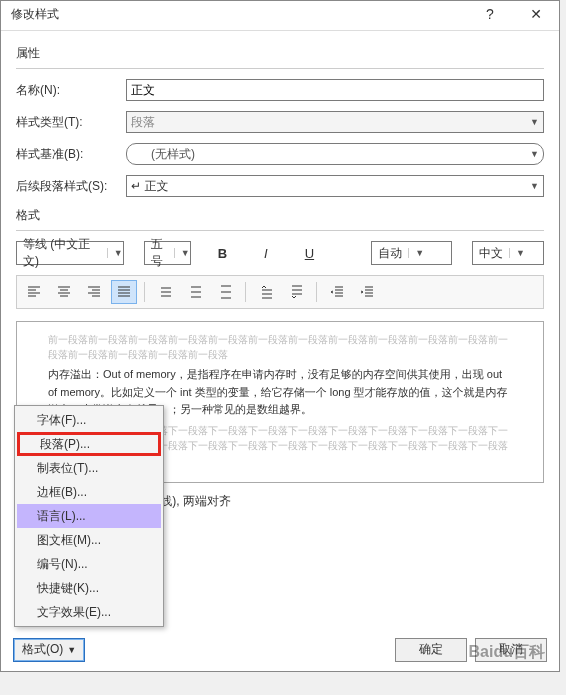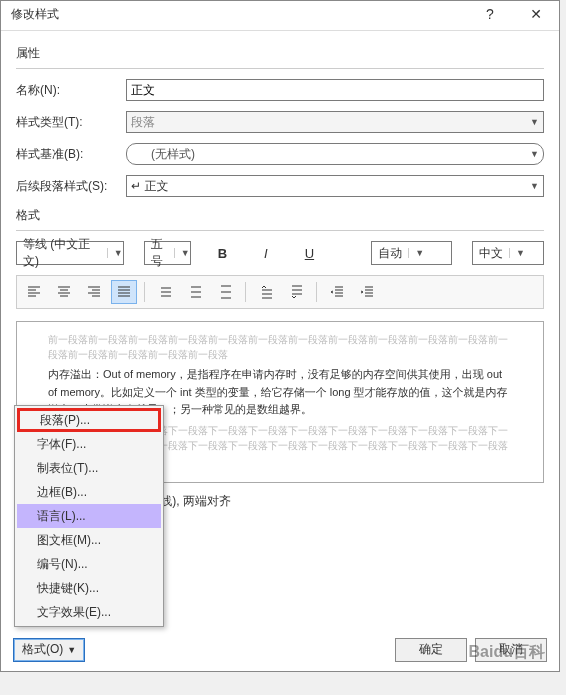--- a/index.html
+++ b/index.html
@@ -199,22 +199,22 @@
     <div class="below-preview">
       <div>等线), (默认) +西文正文 (等线), 两端对齐</div>
       <div>在样式库中显示</div>
       <div style="height:18px"></div>
       <div>该模板的新文档</div>
     </div>
 
   </div>
 
   <div class="format-menu">
+    <div class="mitem">字体(F)...</div>
     <div class="mitem red-box">段落(P)...</div>
-    <div class="mitem">字体(F)...</div>
     <div class="mitem">制表位(T)...</div>
     <div class="mitem">边框(B)...</div>
     <div class="mitem hover">语言(L)...</div>
     <div class="mitem">图文框(M)...</div>
     <div class="mitem">编号(N)...</div>
     <div class="mitem">快捷键(K)...</div>
     <div class="mitem">文字效果(E)...</div>
   </div>
 
   <div class="footer">

